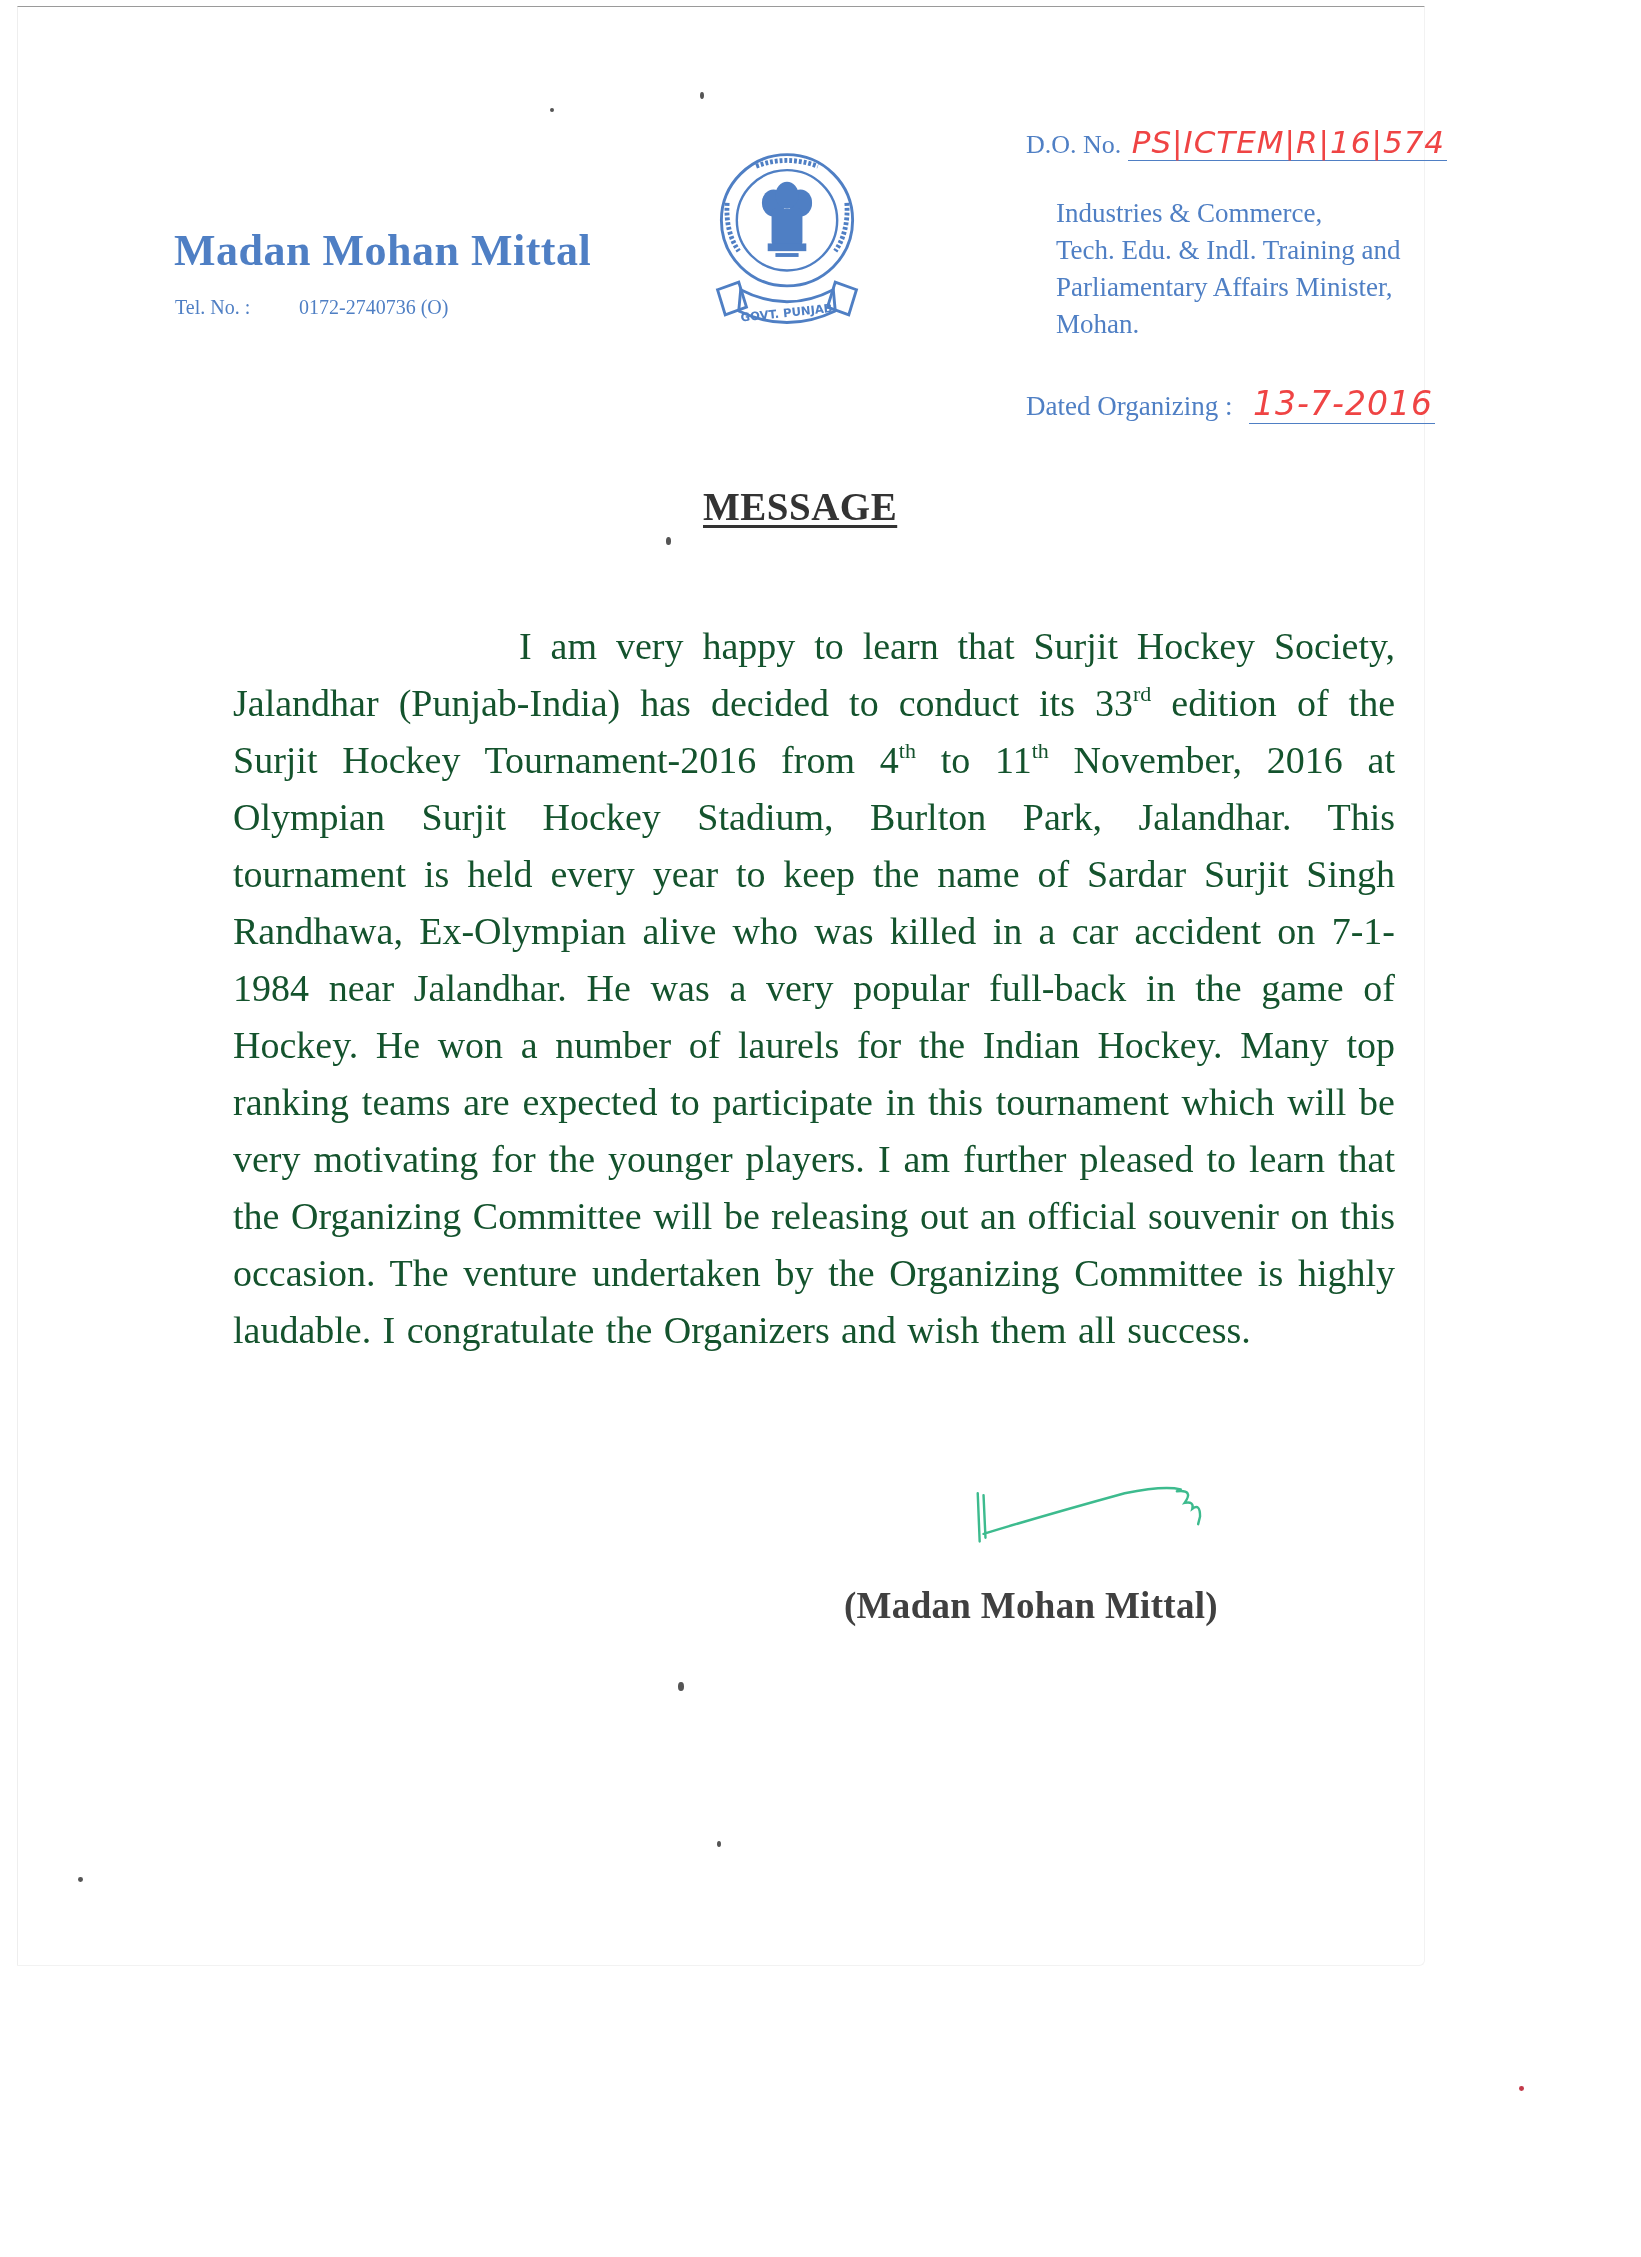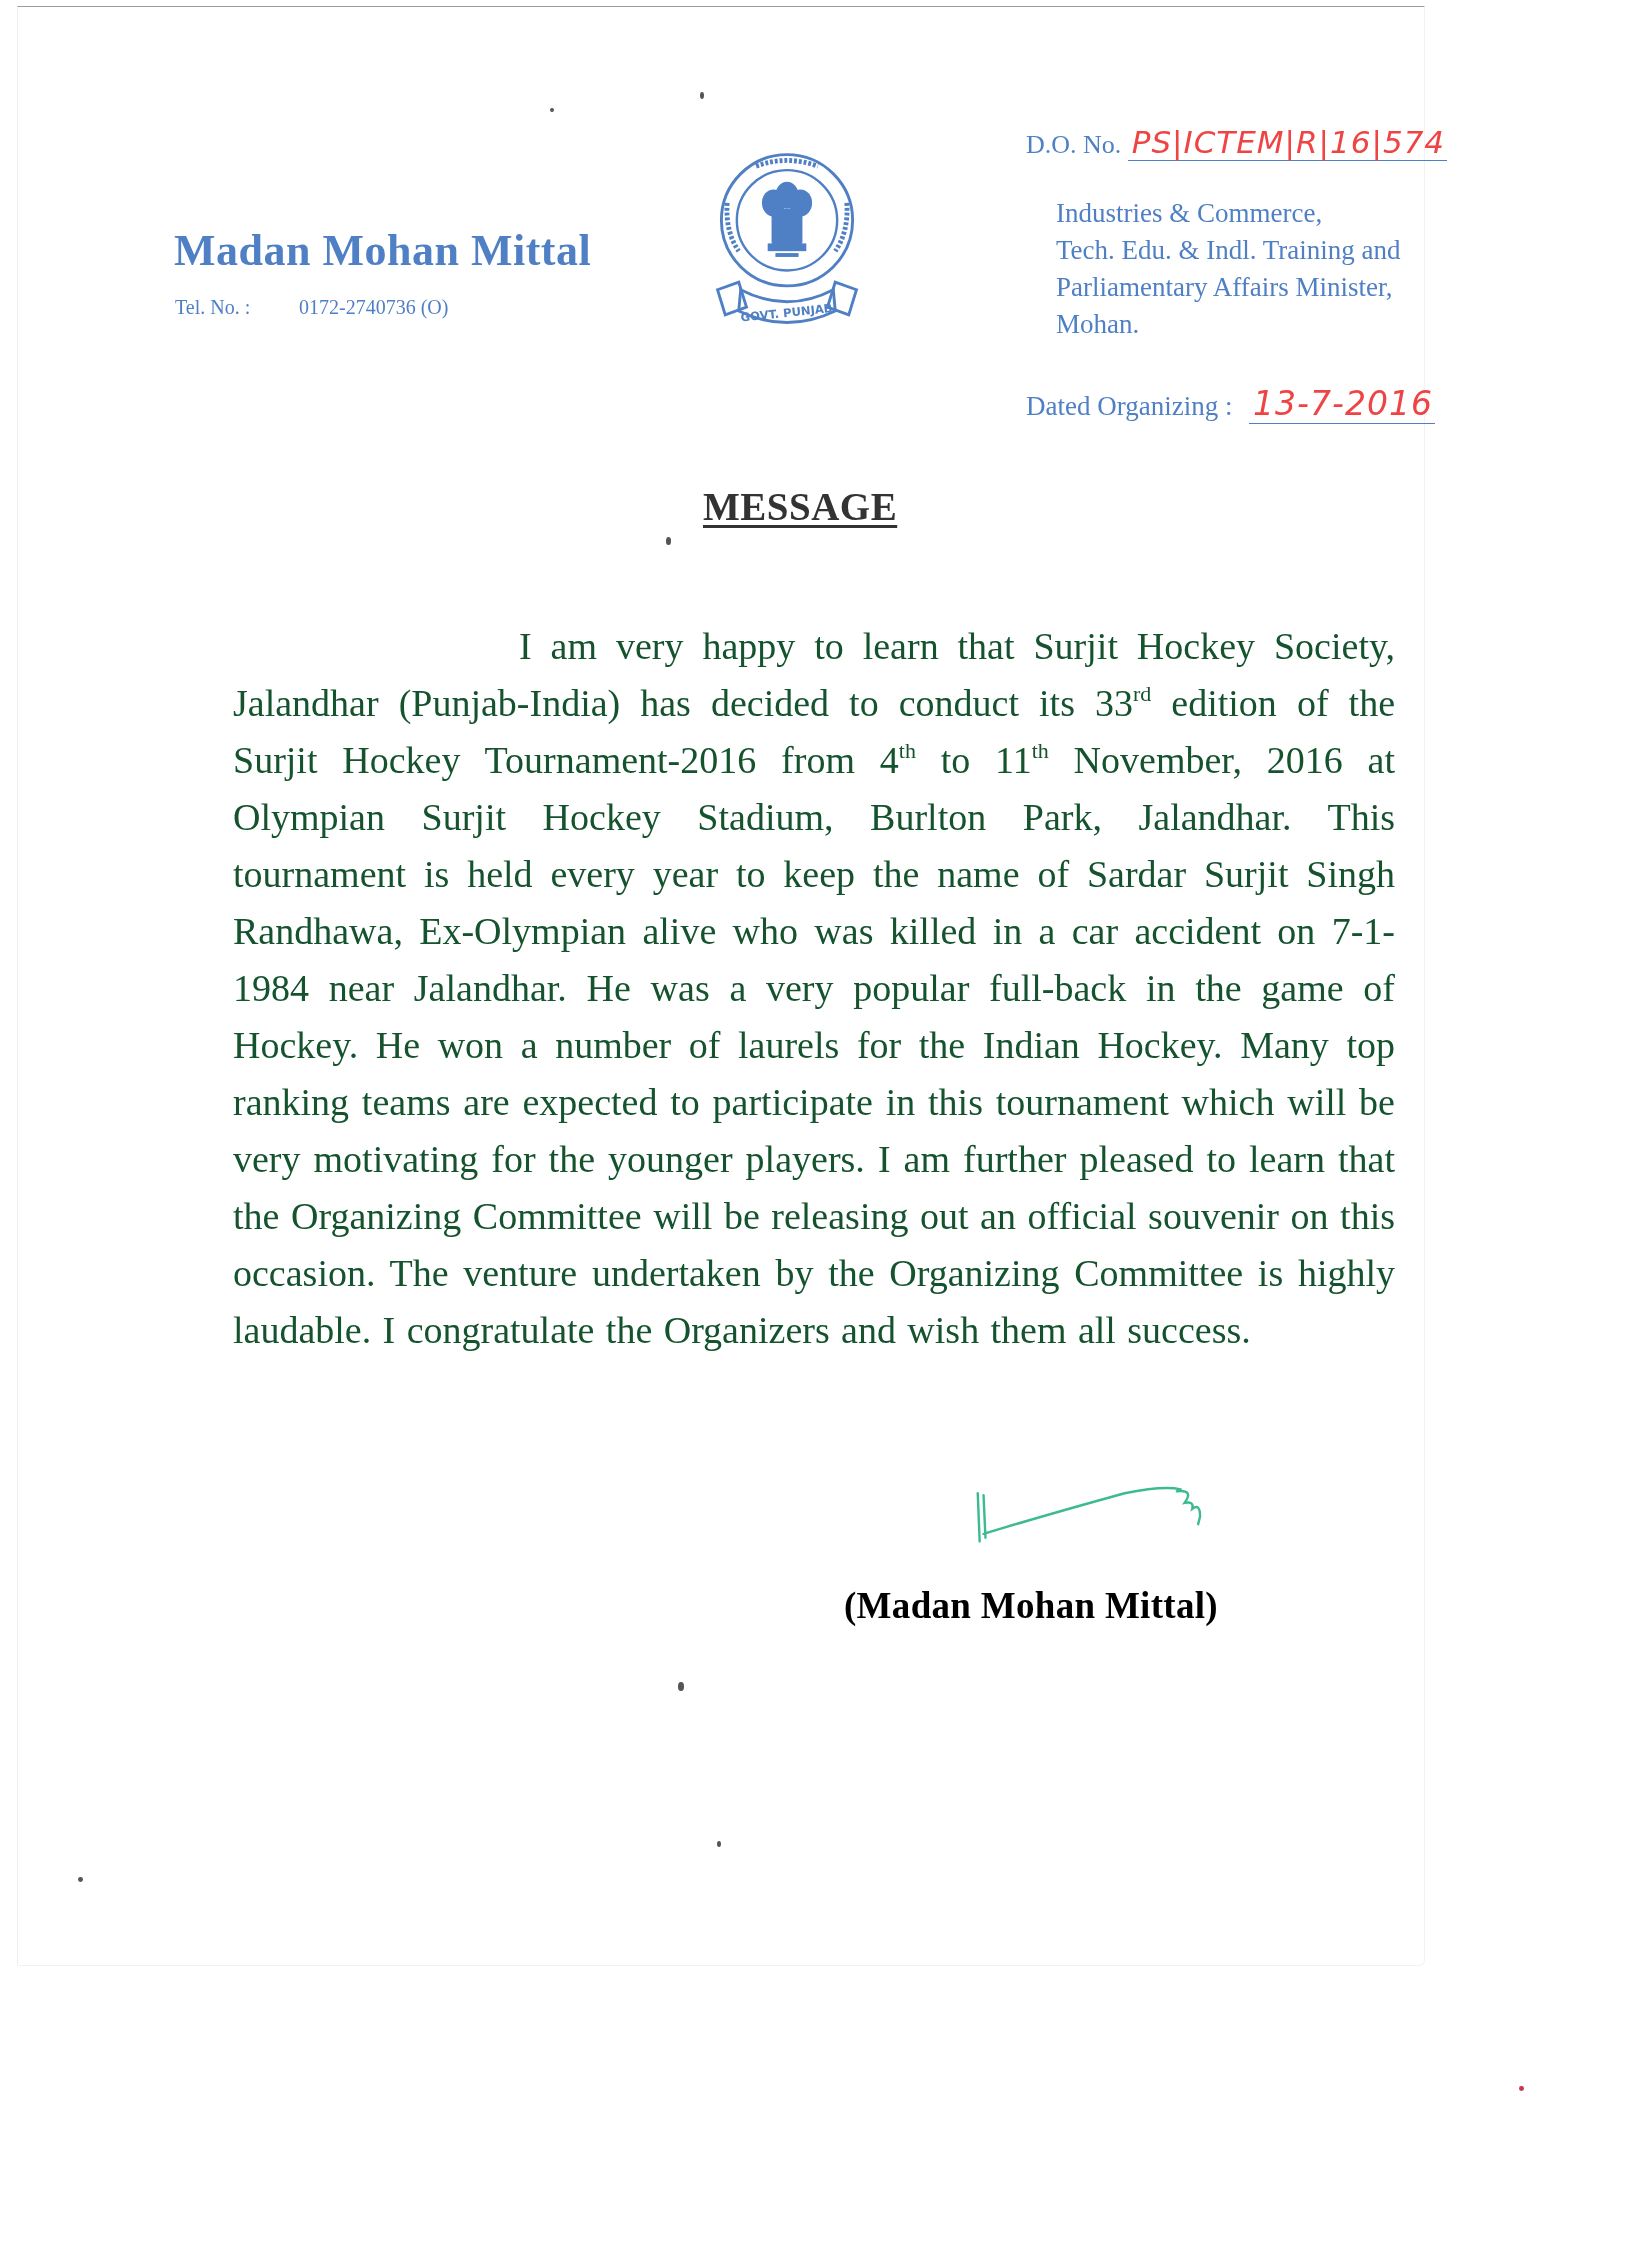--- a/index.html
+++ b/index.html
@@ -126,21 +126,21 @@
       width: 261px;
       height: 97px;
     }
 
     .signatory {
       position: absolute;
       left: 844px;
       top: 1584px;
       font-size: 37px;
       font-weight: bold;
-      color: #000000;
+      color: #404040;
       letter-spacing: 0.3px;
     }
 
     .speck {
       position: absolute;
       border-radius: 50%;
       background: #555;
     }
   </style>
 </head>

